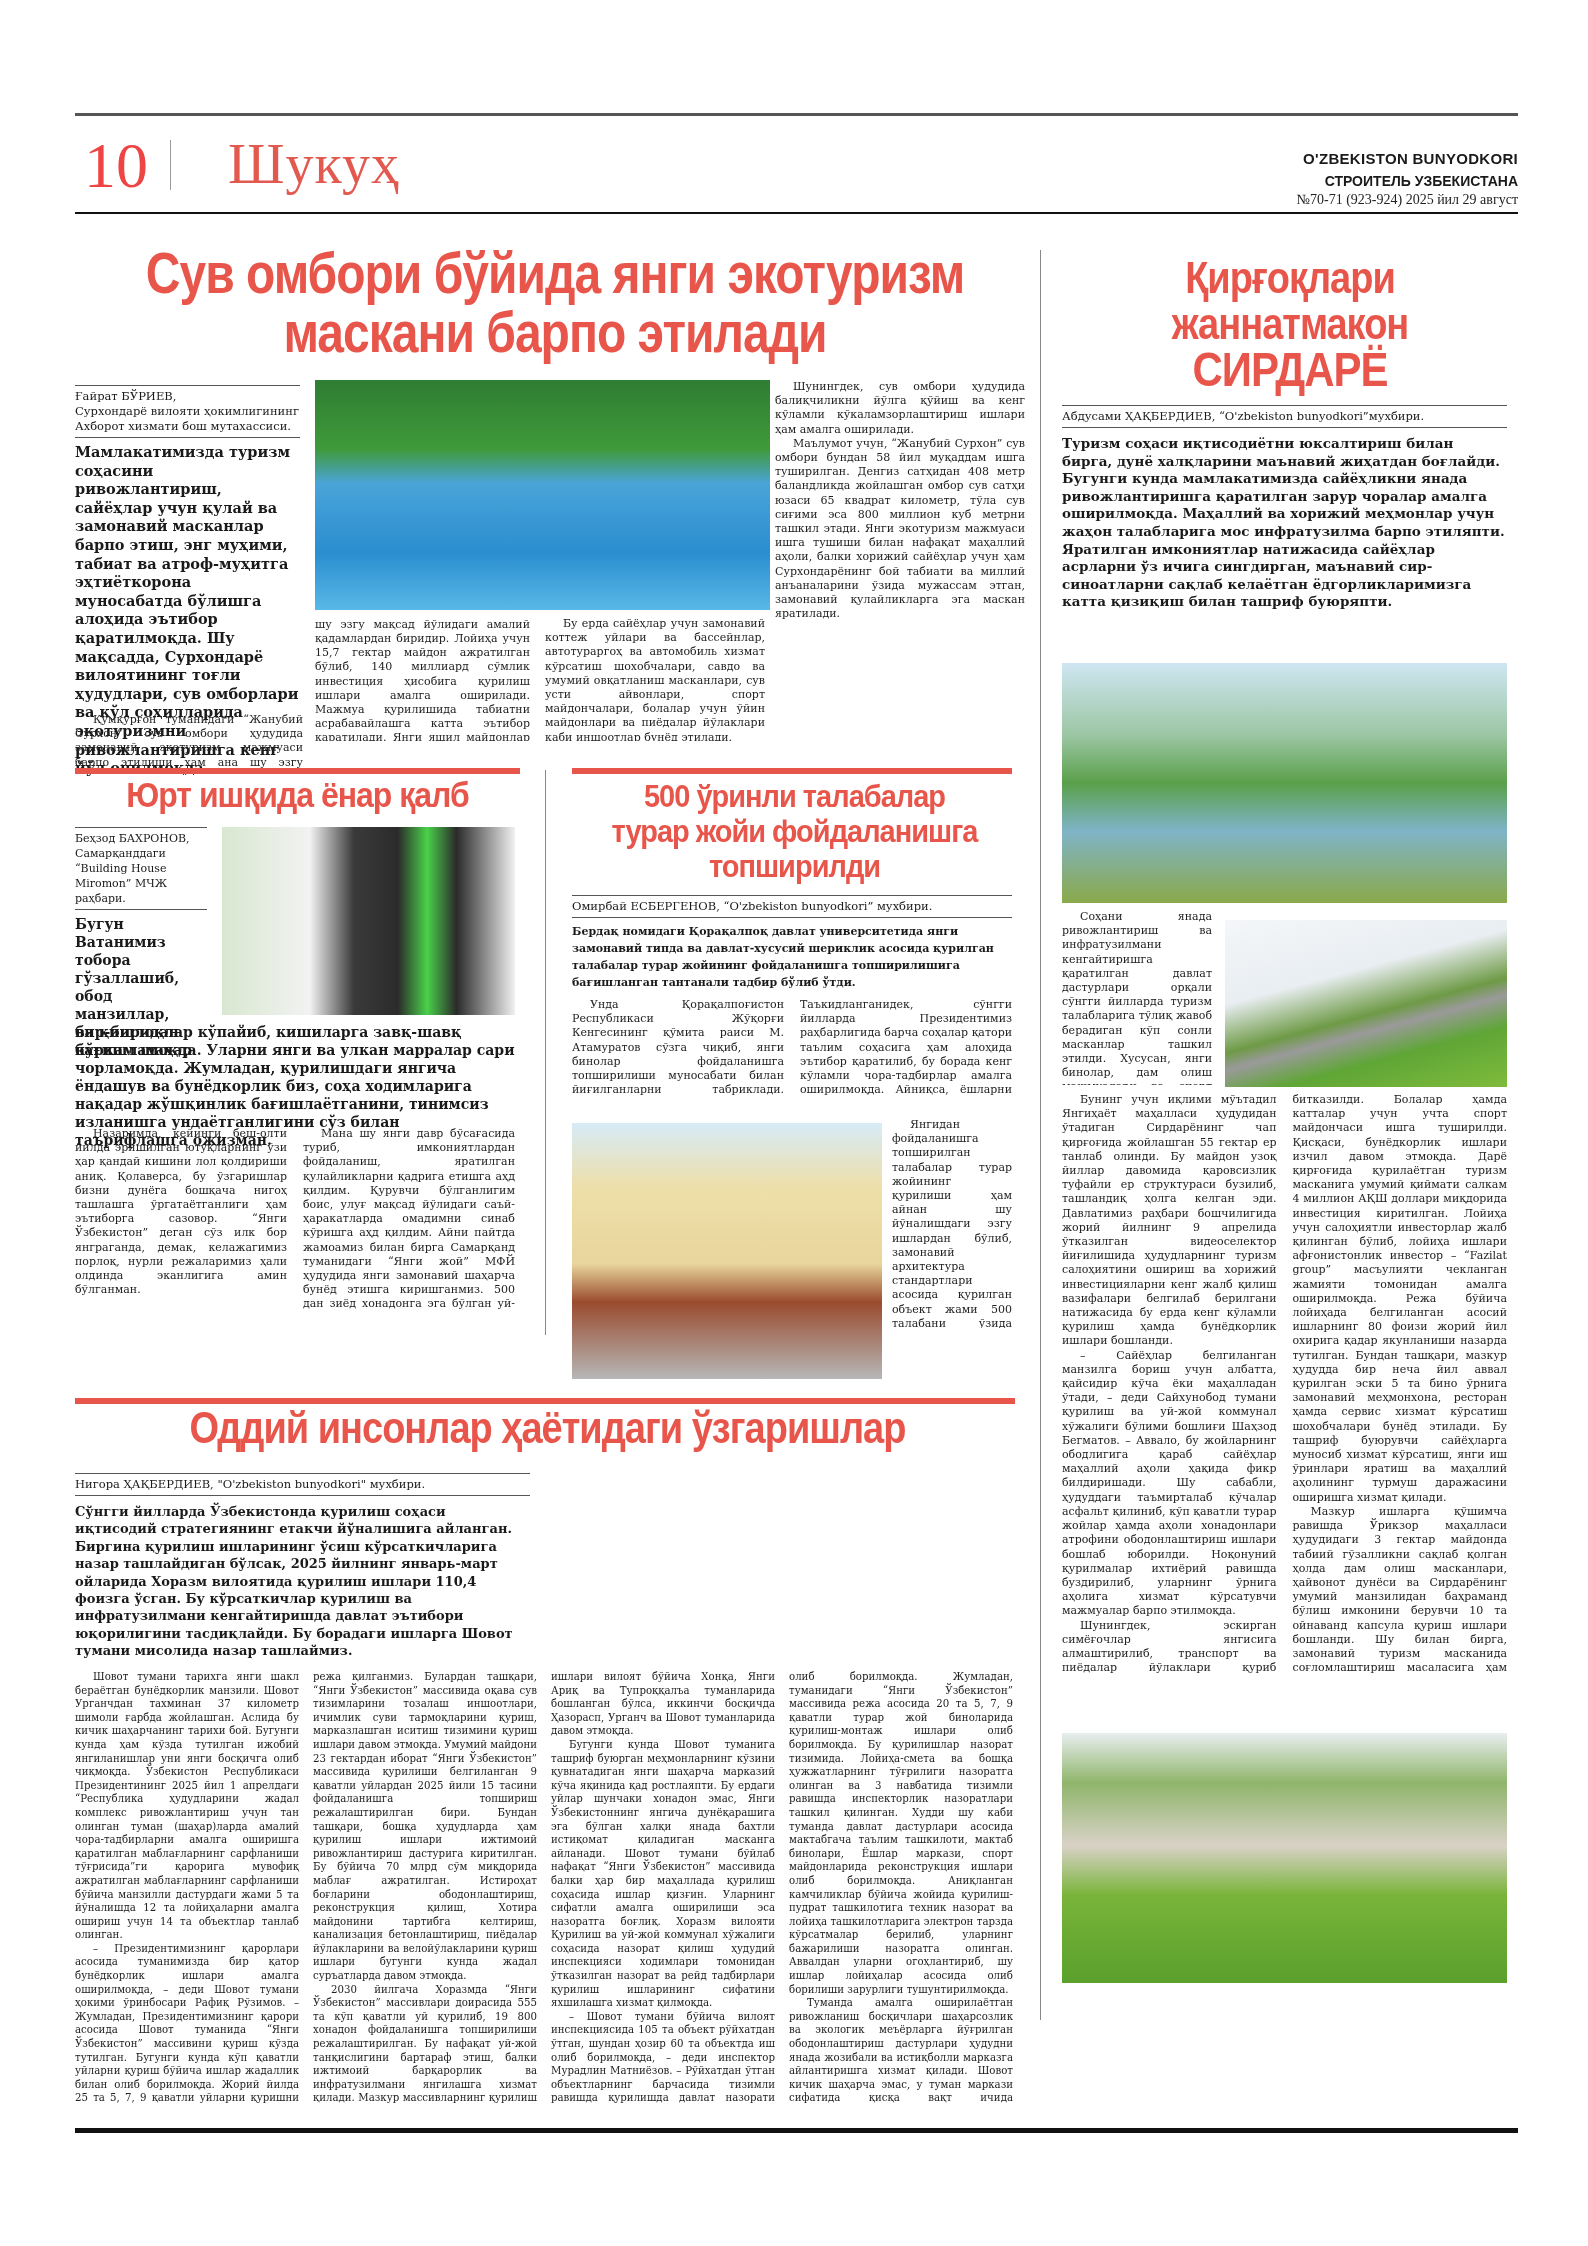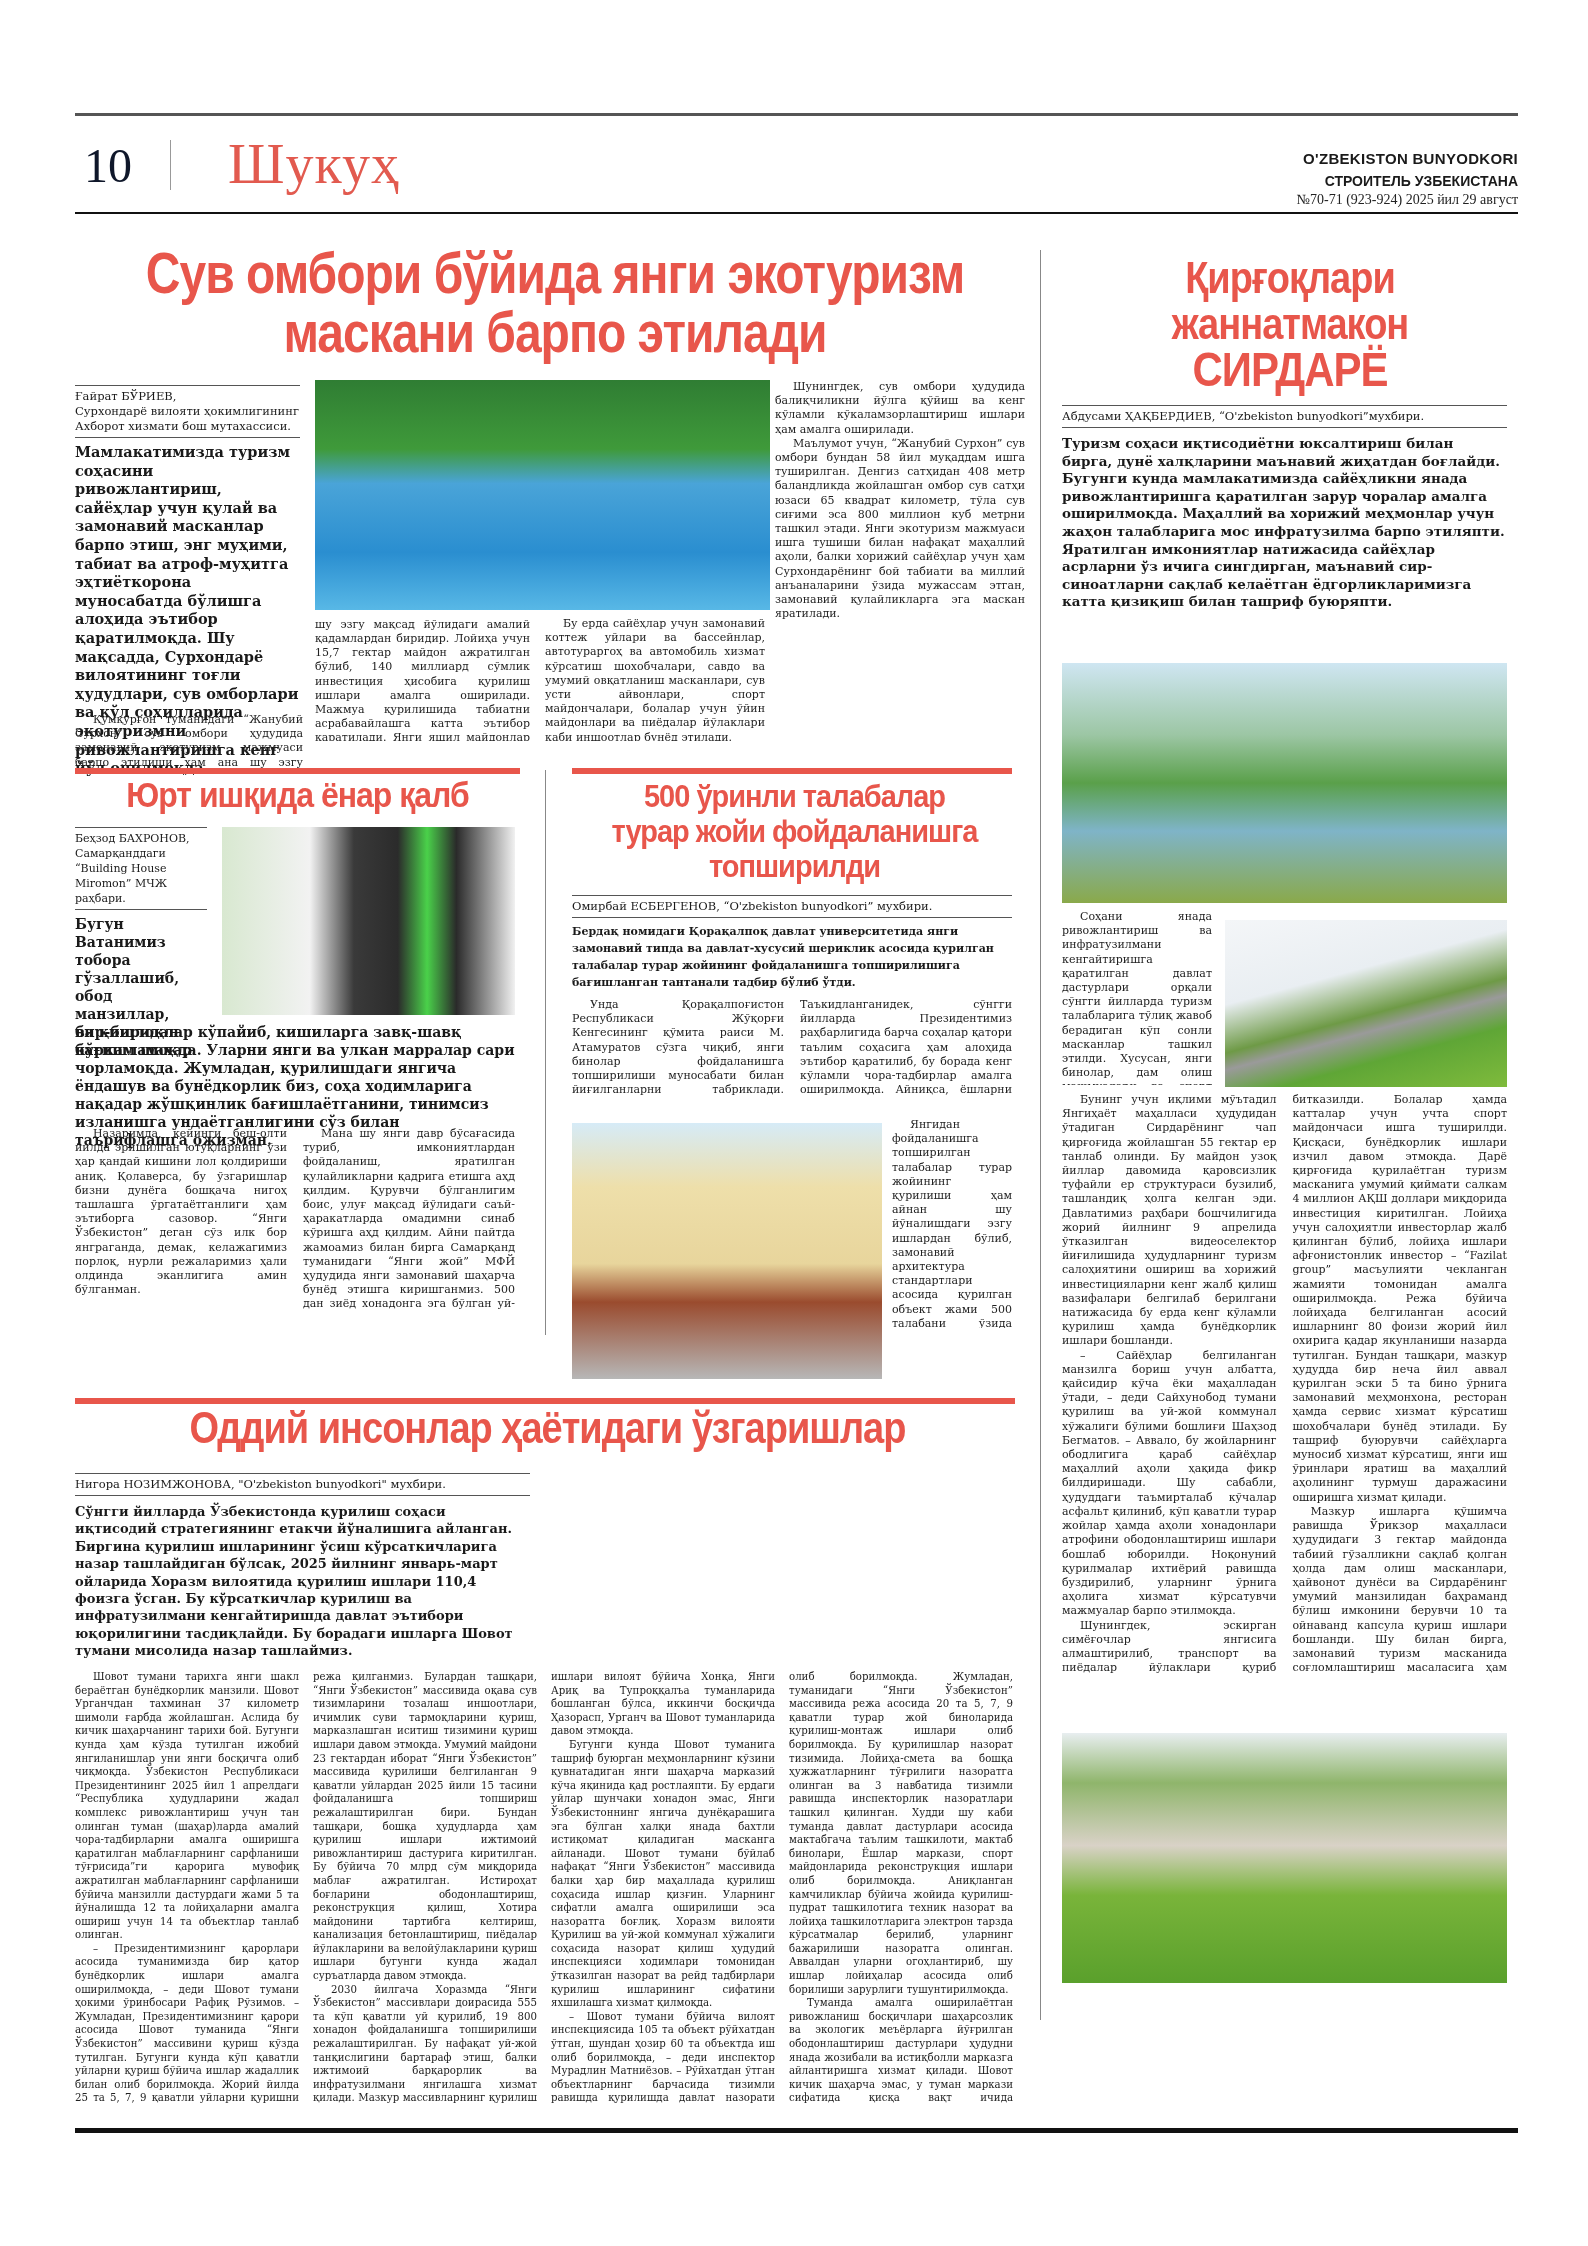--- a/index.html
+++ b/index.html
@@ -2,21 +2,21 @@
 <html><head>
 <meta charset="utf-8">
 <style>
   *{box-sizing:border-box;margin:0;padding:0}
   html,body{width:1588px;height:2246px;background:#fff;overflow:hidden}
   body{font-family:"DejaVu Serif",serif;color:#1a1a1a;position:relative}
   .abs{position:absolute}
   .rule-top{left:75px;top:113px;width:1443px;height:3px;background:#555}
   .rule-mid{left:75px;top:212px;width:1443px;height:2px;background:#111}
   .rule-bottom{left:75px;top:2128px;width:1443px;height:5px;background:#111}
-  .pagenum{left:84px;top:138px;font-family:"Liberation Serif",serif;font-size:48px;line-height:56px;color:#0f172a}
+  .pagenum{left:84px;top:138px;font-family:"Liberation Serif",serif;font-size:64px;line-height:56px;color:#ef4444}
   .sep{left:170px;top:140px;width:1px;height:50px;background:#999}
   .section{left:228px;top:132px;font-family:"Liberation Serif",serif;font-size:56px;color:#e25a4f;letter-spacing:1px}
   .mast{right:70px;text-align:right;font-family:"Liberation Sans",sans-serif;font-weight:bold}
   .mast1{top:150px;font-size:15px;letter-spacing:.3px}
   .mast2{top:173px;font-size:14px}
   .mast3{top:192px;font-family:"Liberation Serif",serif;font-weight:normal;font-size:14px;color:#222}
   .hl{font-family:"Liberation Sans",sans-serif;font-weight:bold;color:#e8564b;text-align:center;letter-spacing:-1px;transform-origin:center top}
   .redbar{height:6px;background:#e8564b}
   .byline{border-top:1.5px solid #555;border-bottom:1.5px solid #555;font-size:11.5px;padding:3px 0;line-height:15px}
   .byline b{font-weight:normal}
@@ -137,21 +137,21 @@
   <div class="abs img building" style="left:0;top:345px;width:310px;height:256px"></div>
   <div class="abs body" style="left:320px;top:340px;width:120px;height:210px;overflow:hidden">
     <p>Янгидан фойдаланишга топширилган талабалар турар жойининг қурилиши ҳам айнан шу йўналишдаги эзгу ишлардан бўлиб, замонавий архитектура стандартлари асосида қурилган объект жами 500 талабани ўзида қамраб олиш имкониятига эга ва унда ёшларнинг бўш вақтларини мазмунли ўтказишлари учун барча қулай шароитлар яратилган.</p>
   </div>
 </div>
 
 <div class="abs redbar" style="left:75px;top:1398px;width:940px"></div>
 <div class="abs" style="left:75px;top:1405px;width:945px;height:710px">
   <div class="hl" style="font-size:38px;line-height:40px;transform:scaleY(1.15)">Оддий инсонлар ҳаётидаги ўзгаришлар</div>
   <div class="abs byline" style="left:0;top:68px;width:455px">
-    <b>Нигора НОЗИМЖОНОВА,</b>
+    <b>Нигора ҲАҚБЕРДИЕВ,</b>
     <span>"O'zbekiston bunyodkori" мухбири.</span>
   </div>
   <div class="abs lead" style="left:0;top:98px;width:455px;font-size:13px;line-height:17.4px">Сўнгги йилларда Ўзбекистонда қурилиш соҳаси иқтисодий стратегиянинг етакчи йўналишига айланган. Биргина қурилиш ишларининг ўсиш кўрсаткичларига назар ташлайдиган бўлсак, 2025 йилнинг январь-март ойларида Хоразм вилоятида қурилиш ишлари 110,4 фоизга ўсган. Бу кўрсаткичлар қурилиш ва инфратузилмани кенгайтиришда давлат эътибори юқорилигини тасдиқлайди. Бу борадаги ишларга Шовот тумани мисолида назар ташлаймиз.</div>
   <div class="abs body cols4" style="left:0;top:265px;width:938px;height:440px;overflow:hidden;font-size:10.2px;line-height:13.6px">
     <p>Шовот тумани тарихга янги шакл бераётган бунёдкорлик манзили. Шовот Урганчдан тахминан 37 километр шимоли ғарбда жойлашган. Аслида бу кичик шаҳарчанинг тарихи бой. Бугунги кунда ҳам кўзда тутилган ижобий янгиланишлар уни янги босқичга олиб чиқмоқда. Ўзбекистон Республикаси Президентининг 2025 йил 1 апрелдаги “Республика ҳудудларини жадал комплекс ривожлантириш учун тан олинган туман (шаҳар)ларда амалий чора-тадбирларни амалга оширишга қаратилган маблағларнинг сарфланиши тўғрисида”ги қарорига мувофиқ ажратилган маблағларнинг сарфланиши бўйича манзилли дастурдаги жами 5 та йўналишда 12 та лойиҳаларни амалга ошириш учун 14 та объектлар танлаб олинган.</p>
     <p>– Президентимизнинг қарорлари асосида туманимизда бир қатор бунёдкорлик ишлари амалга оширилмоқда, – деди Шовот тумани ҳокими ўринбосари Рафиқ Рўзимов. – Жумладан, Президентимизнинг қарори асосида Шовот туманида “Янги Ўзбекистон” массивини қуриш кўзда тутилган. Бугунги кунда кўп қаватли уйларни қуриш бўйича ишлар жадаллик билан олиб борилмоқда. Жорий йилда 25 та 5, 7, 9 қаватли уйларни қуришни режа қилганмиз. Булардан ташқари, “Янги Ўзбекистон” массивида оқава сув тизимларини тозалаш иншоотлари, ичимлик суви тармоқларини қуриш, марказлашган иситиш тизимини қуриш ишлари давом этмоқда. Умумий майдони 23 гектардан иборат “Янги Ўзбекистон” массивида қурилиши белгиланган 9 қаватли уйлардан 2025 йили 15 тасини фойдаланишга топшириш режалаштирилган бири. Бундан ташқари, бошқа ҳудудларда ҳам қурилиш ишлари ижтимоий ривожлантириш дастурига киритилган. Бу бўйича 70 млрд сўм миқдорида маблағ ажратилган. Истироҳат боғларини ободонлаштириш, реконструкция қилиш, Хотира майдонини тартибга келтириш, канализация бетонлаштириш, пиёдалар йўлакларини ва велойўлакларини қуриш ишлари бугунги кунда жадал суръатларда давом этмоқда.</p>
     <p>2030 йилгача Хоразмда “Янги Ўзбекистон” массивлари доирасида 555 та кўп қаватли уй қурилиб, 19 800 хонадон фойдаланишга топширилиши режалаштирилган. Бу нафақат уй-жой танқислигини бартараф этиш, балки ижтимоий барқарорлик ва инфратузилмани янгилашга хизмат қилади. Мазкур массивларнинг қурилиш ишлари вилоят бўйича Хонқа, Янги Ариқ ва Тупроққалъа туманларида бошланган бўлса, иккинчи босқичда Ҳазорасп, Урганч ва Шовот туманларида давом этмоқда.</p>
     <p>Бугунги кунда Шовот туманига ташриф буюрган меҳмонларнинг кўзини қувнатадиган янги шаҳарча марказий кўча яқинида қад ростлаяпти. Бу ердаги уйлар шунчаки хонадон эмас, Янги Ўзбекистоннинг янгича дунёқарашига эга бўлган халқи янада бахтли истиқомат қиладиган масканга айланади. Шовот тумани бўйлаб нафақат “Янги Ўзбекистон” массивида балки ҳар бир маҳаллада қурилиш соҳасида ишлар қизғин. Уларнинг сифатли амалга оширилиши эса назоратга боғлиқ. Хоразм вилояти Қурилиш ва уй-жой коммунал хўжалиги соҳасида назорат қилиш ҳудудий инспекцияси ходимлари томонидан ўтказилган назорат ва рейд тадбирлари қурилиш ишларининг сифатини яхшилашга хизмат қилмоқда.</p>
     <p>– Шовот тумани бўйича вилоят инспекциясида 105 та объект рўйхатдан ўтган, шундан ҳозир 60 та объектда иш олиб борилмоқда, – деди инспектор Мурадлин Матниёзов. – Рўйхатдан ўтган объектларнинг барчасида тизимли равишда қурилишда давлат назорати олиб борилмоқда. Жумладан, туманидаги “Янги Ўзбекистон” массивида режа асосида 20 та 5, 7, 9 қаватли турар жой биноларида қурилиш-монтаж ишлари олиб борилмоқда. Бу қурилишлар назорат тизимида. Лойиҳа-смета ва бошқа ҳужжатларнинг тўғрилиги назоратга олинган ва 3 навбатида тизимли равишда инспекторлик назоратлари ташкил қилинган. Худди шу каби туманда давлат дастурлари асосида мактабгача таълим ташкилоти, мактаб бинолари, Ёшлар маркази, спорт майдонларида реконструкция ишлари олиб борилмоқда. Аниқланган камчиликлар бўйича жойида қурилиш-пудрат ташкилотига техник назорат ва лойиҳа ташкилотларига электрон тарзда кўрсатмалар берилиб, уларнинг бажарилиши назоратга олинган. Аввалдан уларни огоҳлантириб, шу ишлар лойиҳалар асосида олиб борилиши зарурлиги тушунтирилмоқда.</p>
     <p>Туманда амалга оширилаётган ривожланиш босқичлари шаҳарсозлик ва экологик меъёрларга йўғрилган ободонлаштириш дастурлари ҳудудни янада жозибали ва истиқболли марказга айлантиришга хизмат қилади. Шовот кичик шаҳарча эмас, у туман маркази сифатида қисқа вақт ичида шаклланмоқда. 10 йиллардан буён туман марказида фойдаланилмай турган ўйингоҳ шу йилнинг ўзида туман аҳолиси учун барча қулайликларга эга спорт мажмуасига айлантирилади.</p>

